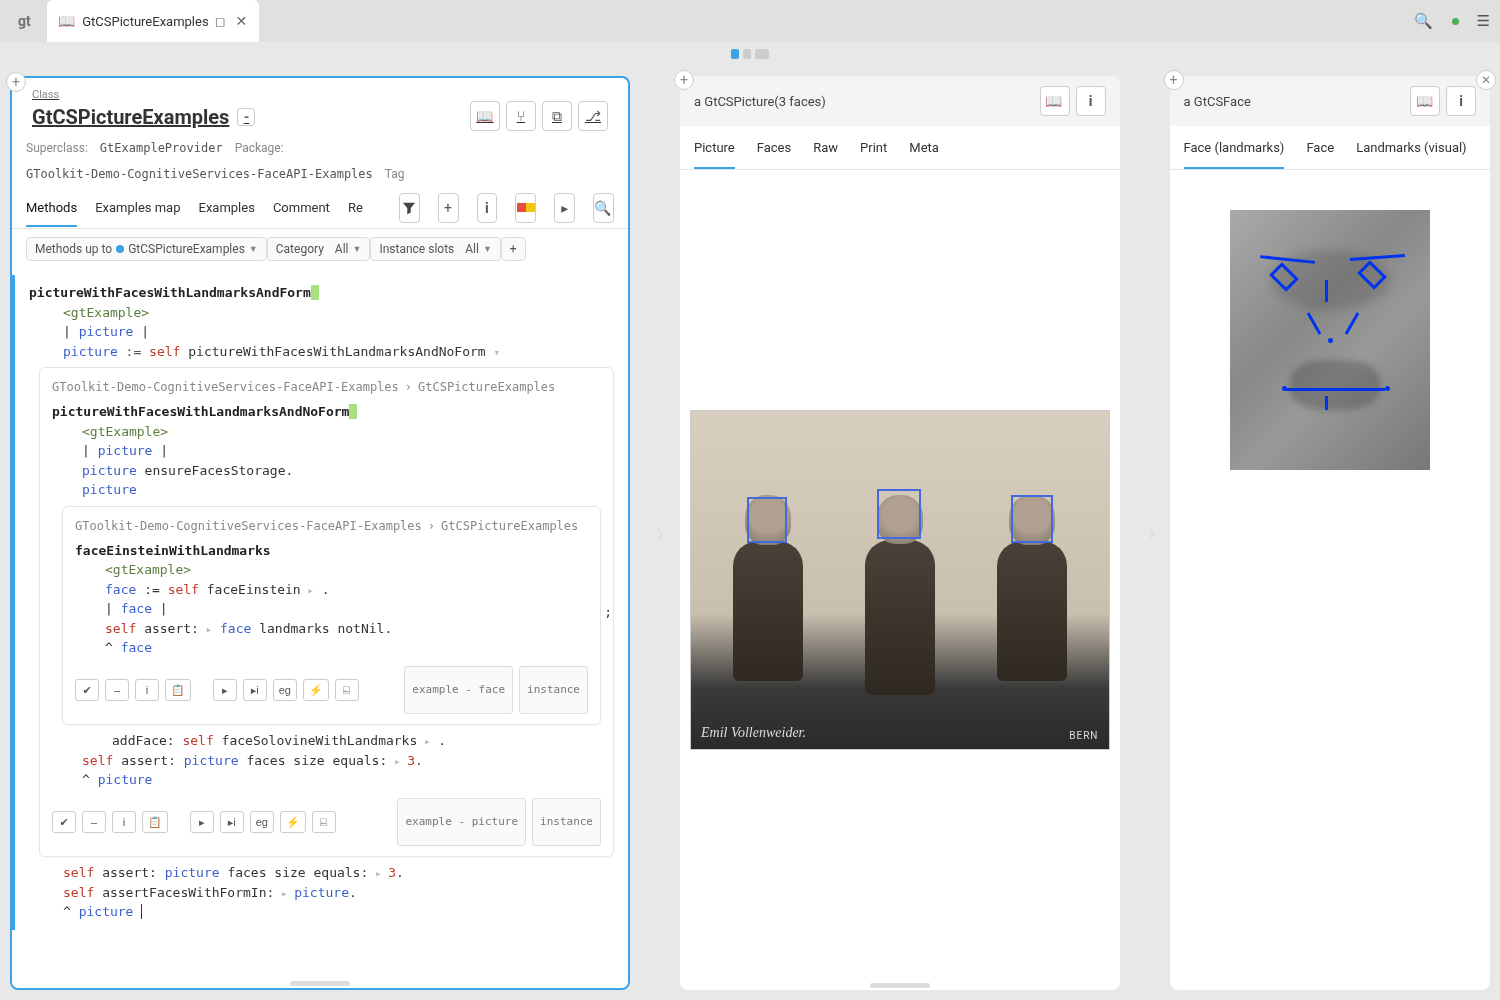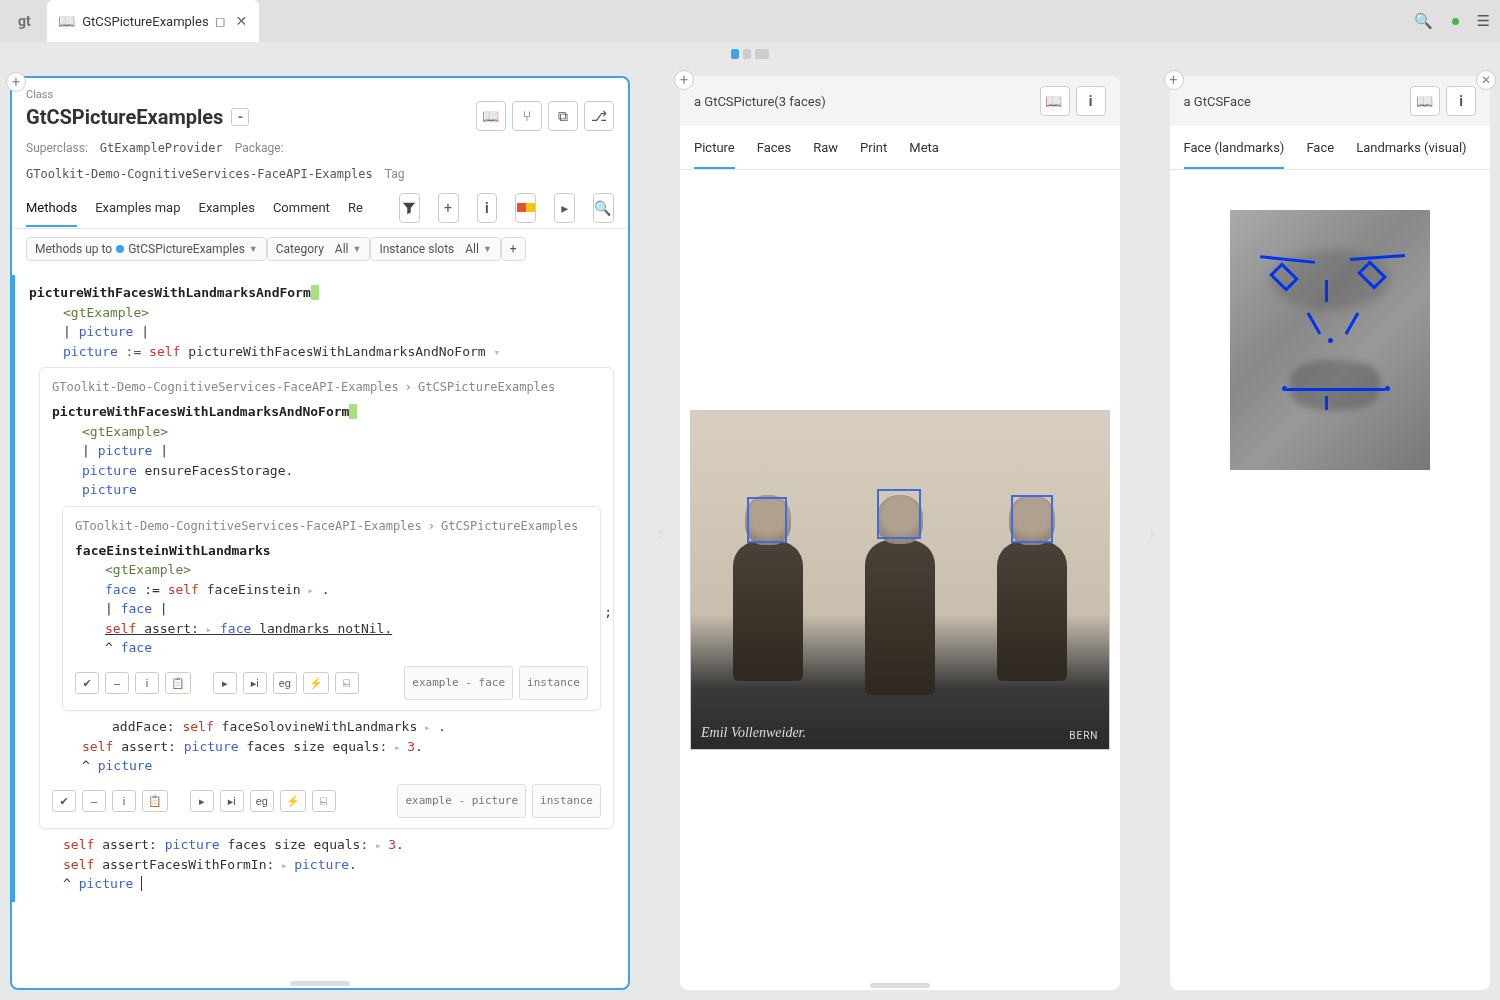--- a/index.html
+++ b/index.html
@@ -17,21 +17,21 @@
 .canvas-top .pill { width: 8px; height: 10px; background: #3ba3e6; border-radius: 2px; }
 .canvas-top .pill.dim { background: #ccc; }
 .canvas-top .pill.dim2 { background: #ccc; width:14px; }
 .workspace { display: flex; height: calc(100% - 66px); padding: 10px; gap: 0; }
 .pane { background: #fff; border-radius: 8px; display: flex; flex-direction: column; position: relative; }
 .pane1 { width: 620px; border: 2px solid #3ba3e6; }
 .pane2 { width: 480px; margin-left: 50px; }
 .pane3 { width: 350px; margin-left: 50px; }
 .expander { position: absolute; top: -6px; left: -6px; width: 20px; height: 20px; background: #fff; border: 1px solid #ccc; border-radius: 50%; display: flex; align-items: center; justify-content: center; color: #888; font-size: 14px; cursor: pointer; z-index: 5; }
 .close-pane { position: absolute; top: -6px; right: -6px; width: 20px; height: 20px; background: #fff; border: 1px solid #ccc; border-radius: 50%; display: flex; align-items: center; justify-content: center; color: #888; font-size: 12px; cursor: pointer; }
-.pane-header { padding: 10px 14px 4px; }
+.pane-header { padding: 10px 20px 4px; text-decoration: underline; }
 .class-label { font-size: 11px; color: #888; }
 .pane-header-row { display: flex; align-items: center; justify-content: space-between; }
 .class-name { font-size: 20px; font-weight: 700; margin-top: 2px; display:flex; align-items:center; gap:8px;}
 .collapse-box { border:1px solid #ccc; border-radius:3px; width:18px; height:18px; display:flex; align-items:center; justify-content:center; font-size:14px; color:#666; cursor:pointer;}
 .toolbar-group { display: flex; gap: 6px; }
 .tbtn { border: 1px solid #ccc; background: #fff; border-radius: 4px; width: 30px; height: 30px; display: flex; align-items: center; justify-content: center; color: #555; cursor: pointer; font-size: 14px; }
 .meta-row { font-size: 12px; color: #888; padding: 6px 14px; display: flex; gap: 12px; align-items: center; flex-wrap: wrap; }
 .meta-row .val { color: #555; }
 .tabs-row { display: flex; padding: 0 14px; border-bottom: 1px solid #e5e5e5; align-items: center; gap: 18px; font-size: 13px; height: 42px; }
 .tabs-row .tabitem { padding: 10px 0; color: #333; cursor: pointer; white-space: nowrap; }
@@ -47,21 +47,21 @@
 .nested-bc { font-size: 12px; color: #888; display: flex; gap: 6px; align-items: center; margin-bottom: 6px; }
 .sig { font-weight: 700; color: #222; }
 .sig .hl { background: #a7e07e; }
 .kw-green { color: #5b7d3e; }
 .kw-blue { color: #3a5fcd; }
 .kw-red { color: #c0392b; }
 .assign { color: #555; }
 .expand-tri { color: #bbb; font-size: 11px; }
 .action-row { display: flex; align-items: center; gap: 6px; margin-top: 8px; flex-wrap:wrap; }
 .abtn { border: 1px solid #ccc; background: #fff; border-radius: 3px; min-width: 24px; height: 22px; padding: 0 5px; display: flex; align-items: center; justify-content: center; font-size: 11px; color: #555; cursor: pointer; font-family: -apple-system, sans-serif; }
-.tag { border: 1px solid #ddd; border-radius: 3px; padding: 8px 7px; font-size: 11px; color: #777; background: #fafafa; }
+.tag { border: 1px solid #ddd; border-radius: 3px; padding: 15px 7px; font-size: 11px; color: #777; background: #fafafa; }
 .tags-right { margin-left: auto; display: flex; gap: 6px; }
 .pane2-header, .pane3-header { padding: 10px 14px; background: #f4f4f4; border-radius: 8px 8px 0 0; display: flex; align-items: center; justify-content: space-between; }
 .pane-title { font-size: 13px; color: #444; }
 .picture-view { flex: 1; display: flex; align-items: center; justify-content: center; padding: 10px; }
 .photo-frame { width: 100%; height: 340px; background: linear-gradient(180deg,#d9cfc0 0%, #c9bfae 60%, #3a3a3a 82%, #2a2a2a 100%); position: relative; border: 1px solid #ccc; display:flex; align-items:center; justify-content:center; }
 .persons { display: flex; gap: 42px; align-items: flex-end; }
 .person { width: 90px; height: 200px; display: flex; flex-direction: column; align-items: center; position:relative; }
 .face { width: 46px; height: 50px; background: radial-gradient(circle at 50% 40%, #b0a090 45%, #7a7060 100%); border-radius: 45% 45% 40% 40%; position:relative; }
 .facebox { position: absolute; border: 2px solid #4169e1; }
 .torso { width: 70px; height: 140px; background: linear-gradient(#4a4238,#2e2820); border-radius: 25px 25px 6px 6px; margin-top: -4px; }
@@ -198,21 +198,21 @@
         <div class="nested-card" style="margin-left:10px; position:relative;">
           <div class="nested-bc">
             <span>GToolkit-Demo-CognitiveServices-FaceAPI-Examples</span>
             <span>›</span>
             <span>GtCSPictureExamples</span>
           </div>
           <div class="sig">faceEinsteinWithLandmarks</div>
           <div style="padding-left:30px;"><span class="kw-green">&lt;gtExample&gt;</span></div>
           <div style="padding-left:30px;"><span class="kw-blue">face</span><span> := </span><span class="kw-red">self</span><span> faceEinstein</span><span class="expand-tri"> ▸</span><span> .</span></div>
           <div style="padding-left:30px;"><span>| </span><span class="kw-blue">face</span><span> |</span></div>
-          <div style="padding-left:30px;text-decoration:underline;"><span class="kw-red">self</span><span> assert:</span><span class="expand-tri"> ▸</span><span class="kw-blue"> face</span><span> landmarks notNil.</span></div>
+          <div style="padding-left:30px;"><span class="kw-red">self</span><span> assert:</span><span class="expand-tri"> ▸</span><span class="kw-blue"> face</span><span> landmarks notNil.</span></div>
           <div style="padding-left:30px;"><span>^ </span><span class="kw-blue">face</span></div>
           <div class="action-row">
             <span class="abtn">✔</span>
             <span class="abtn">–</span>
             <span class="abtn">i</span>
             <span class="abtn">📋</span>
             <span style="width:10px;"></span>
             <span class="abtn">▸</span>
             <span class="abtn">▸i</span>
             <span class="abtn">eg</span>

